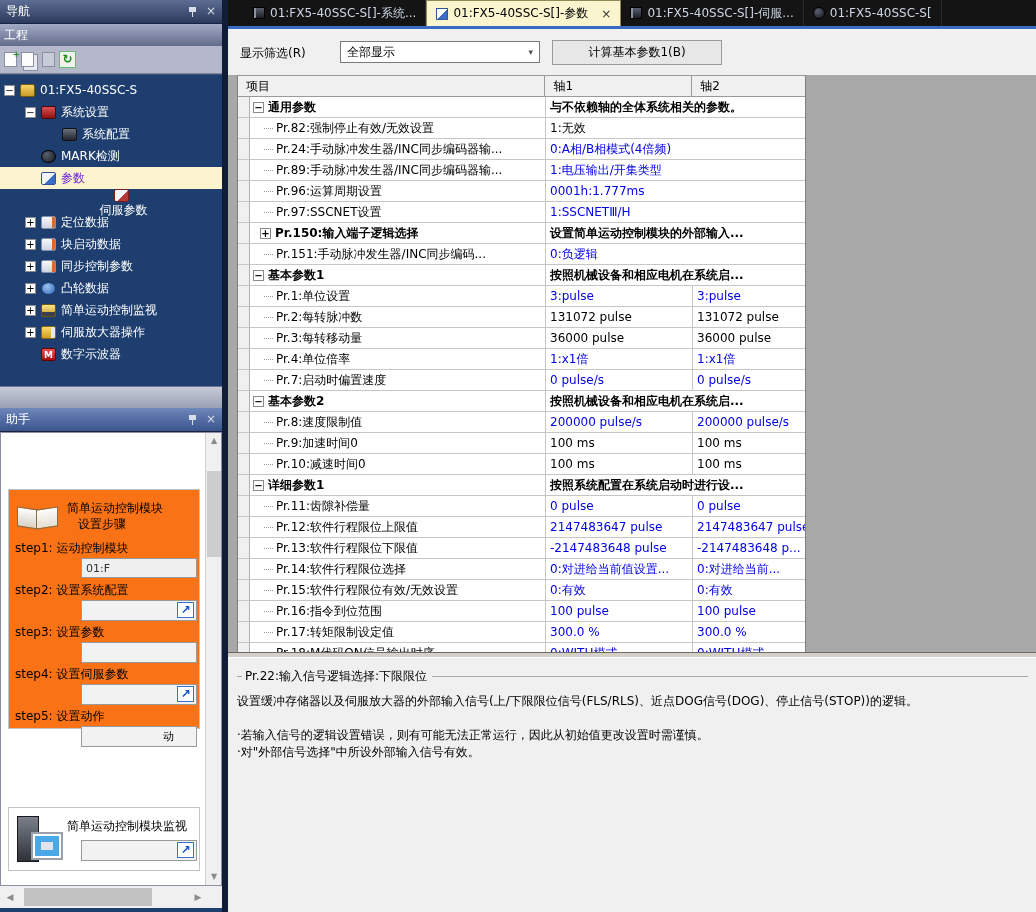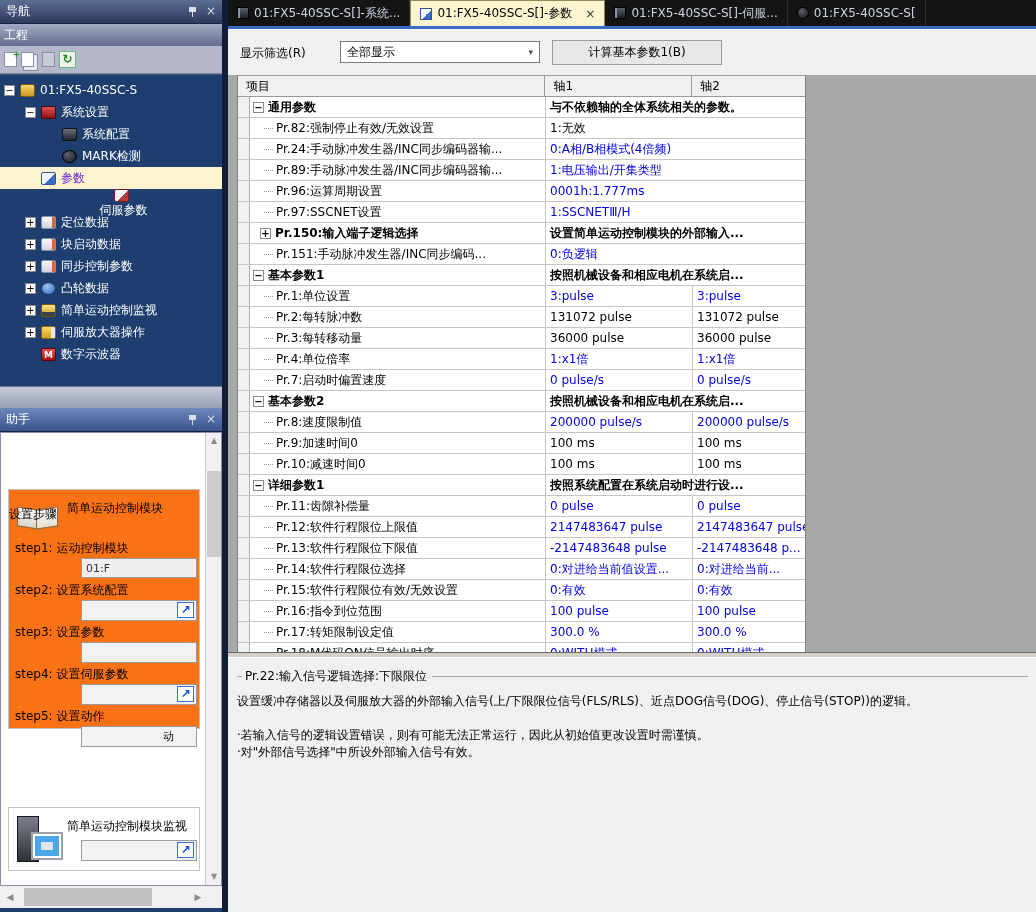--- a/index.html
+++ b/index.html
@@ -46,21 +46,21 @@
   .digital-oscilloscope-icon { background:linear-gradient(#e85050,#a01010); border:1px solid #600; color:#fff; font-size:9px; font-weight:bold; text-align:center; line-height:12px; }
   .dock-gap { height:22px; background:linear-gradient(#c6cad8,#9aa0b5); border-top:1px solid #6d7490; }
 
   
   .assist-body { position:relative; height:454px; background:#fff; border:1px solid #8a90a5; overflow:hidden; }
   .guide-box { position:absolute; left:7px; top:56px; width:192px; height:240px; border:1px solid #c4c4c4; background:#f97316; }
   .book-icon { position:absolute; left:8px; top:14px; width:42px; height:26px; }
   .book-icon::before { content:""; position:absolute; left:0; top:4px; width:20px; height:18px; background:linear-gradient(#fdfdfd,#d8d2c6); border:1px solid #8a6a40; transform:skewY(8deg); }
   .book-icon::after { content:""; position:absolute; right:1px; top:4px; width:20px; height:18px; background:linear-gradient(#fdfdfd,#e4ded2); border:1px solid #8a6a40; transform:skewY(-8deg); }
   .guide-title1 { position:absolute; left:58px; top:10px; }
-  .guide-title2 { position:absolute; left:0; right:4px; top:16px; text-align:left; }
+  .guide-title2 { position:absolute; left:0; right:4px; top:26px; text-align:center; }
   .steps { position:absolute; left:6px; top:50px; right:2px; }
   .step-label { margin-top:0; height:18px; white-space:nowrap; }
   .step-ctrl { height:24px; display:flex; justify-content:flex-end; padding-right:0; }
   .step-input { width:116px; height:20px; background:#efefef; border:1px solid #9a9a9a; color:#333; font-size:11px; padding:2px 4px; font-family:inherit; }
   .step-btn { position:relative; width:116px; height:21px; background:#f2f2f2; border:1px solid #9a9a9a; font-size:11px; text-align:right; padding:2px 22px 0 4px; overflow:hidden; white-space:nowrap; }
   .arrow-glyph { position:absolute; right:2px; top:1px; width:17px; height:16px; color:#1050d0; border:1px solid #3a70d0; background:#fff; font-size:12px; line-height:15px; text-align:center; font-weight:bold; }
   .monitor-box { position:absolute; left:7px; top:374px; width:192px; height:64px; border:1px solid #c4c4c4; background:#fff; }
   .pc-icon { position:absolute; left:8px; top:8px; width:44px; height:46px; }
   .pc-icon::before { content:""; position:absolute; left:0; top:0; width:20px; height:44px; background:linear-gradient(#7a7f8a,#2e3138); border:1px solid #17191e; }
   .pc-icon::after { content:""; position:absolute; left:14px; top:16px; width:28px; height:24px; background:#dfe3ea; border:2px solid #9aa0ac; box-shadow:inset 0 0 0 2px #fff, inset 0 0 0 8px #4aa8e8; }
@@ -70,21 +70,21 @@
   .vscroll .arr { position:absolute; left:0; width:16px; height:16px; color:#8a8a8a; font-size:8px; text-align:center; line-height:16px; }
   .vscroll .arr.up { top:0; } .vscroll .arr.dn { bottom:0; }
   .vscroll .thumb { position:absolute; left:1px; top:38px; width:14px; height:86px; background:#cdcdcd; }
   .hscroll { position:relative; height:22px; background:#f0f0f0; }
   .hscroll .arr { position:absolute; top:0; width:20px; height:22px; color:#8a8a8a; font-size:9px; text-align:center; line-height:22px; }
   .hscroll .arr.lf { left:0; } .hscroll .arr.rt { right:14px; }
   .hscroll .thumb { position:absolute; left:24px; top:2px; width:128px; height:18px; background:#c2c2c2; }
 
   
   .main { position:absolute; left:228px; top:0; width:808px; height:912px; }
-  .tabbar { position:absolute; left:0; top:0; width:100%; height:26px; background:#141414; display:flex; align-items:stretch; }
+  .tabbar { position:absolute; left:0; top:0; width:100%; height:26px; background:#141414; display:flex; align-items:stretch;padding-left:16px; }
   .tabbar::after { content:""; position:absolute; left:0; top:26px; width:100%; height:3px; background:#3a6bc4; }
   .tab { display:flex; align-items:center; gap:5px; padding:0 9px; color:#ccd6e4; white-space:nowrap; overflow:hidden; border-right:1px solid #2c2c2c; }
   .tab.active { background:#fbf5cf; color:#000; border:1px solid #8e8a55; border-bottom:none; }
   .tabicon { width:12px; height:12px; flex:none; }
   .tabicon.system-configuration,.tabicon.servo-parameter-tab { background:linear-gradient(#58606e,#1b1d24); border:1px solid #000; box-shadow:inset 2px 0 0 #8a93a4; }
   .tabicon.parameter-tab { background:linear-gradient(135deg,#fff 55%,#3a6ec4 55%); border:1px solid #33549a; }
   .tabicon.mark-detection-tab { background:radial-gradient(circle at 35% 30%,#5a5f6e,#14161c); border-radius:50%; border:1px solid #000; }
   .tab-close { margin-left:8px; color:#333; font-size:12px; }
 
   .filter-strip { position:absolute; left:0; top:29px; width:100%; height:46px; background:#f0f0f0; }
@@ -151,21 +151,21 @@
         <div class="tree-row" style="padding-left: 25px;">
           <span class="expander">−</span>
           <span class="ticon system-settings-icon"></span>
           <span class="tlabel">系统设置</span>
         </div>
         <div class="tree-row" style="padding-left: 46px;">
           <span class="exp-spacer"></span>
           <span class="ticon system-config-icon"></span>
           <span class="tlabel">系统配置</span>
         </div>
-        <div class="tree-row" style="padding-left: 46px;">
+        <div class="tree-row" style="padding-left: 25px;">
           <span class="exp-spacer"></span>
           <span class="ticon mark-detection-icon"></span>
           <span class="tlabel">MARK检测</span>
         </div>
         <div class="tree-row sel" style="padding-left: 25px;">
           <span class="exp-spacer"></span>
           <span class="ticon parameter-icon"></span>
           <span class="tlabel">参数</span>
         </div>
         <div class="tree-row" style="padding-left: 25px; flex-direction: column;">

